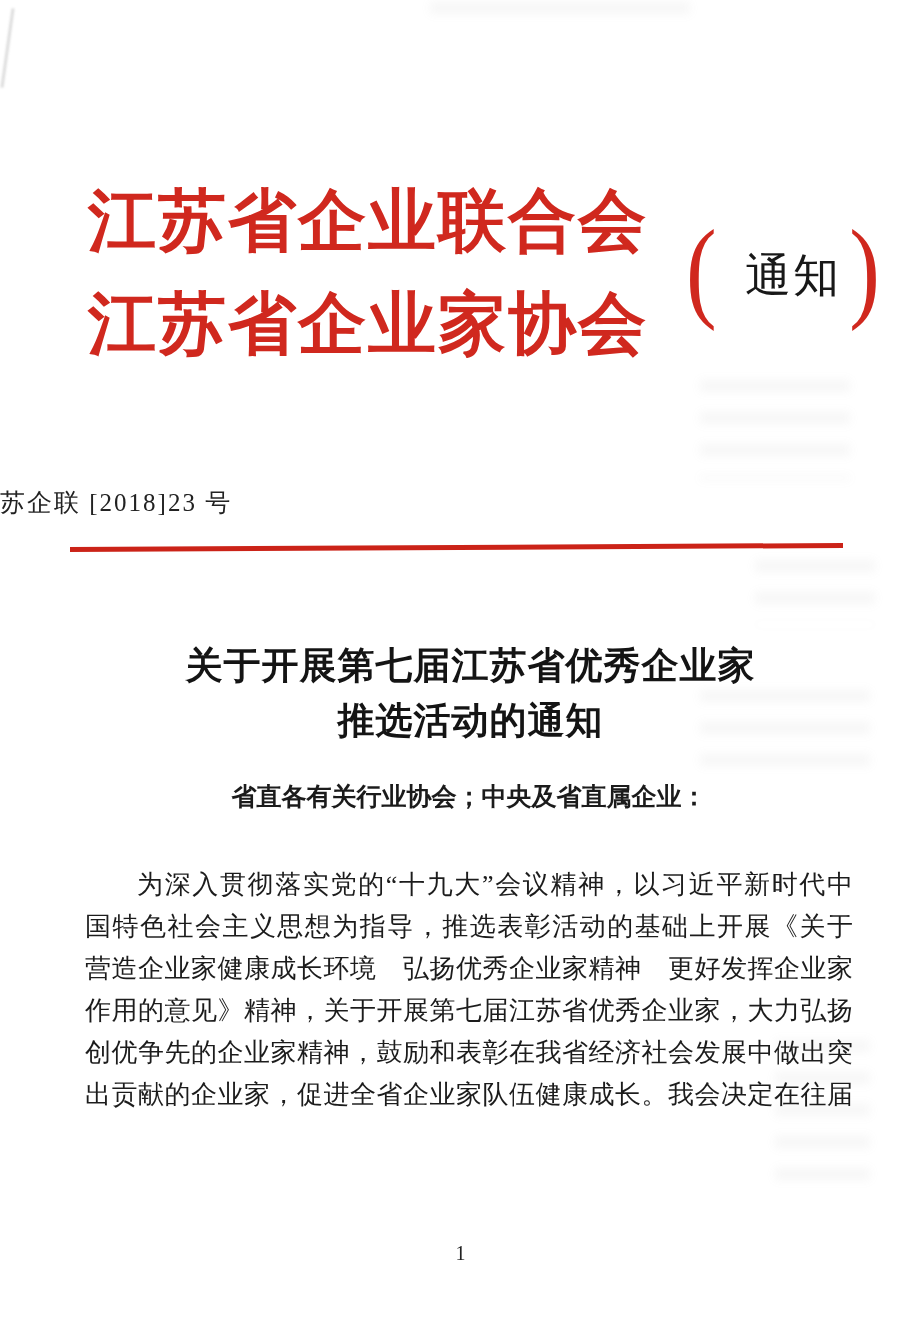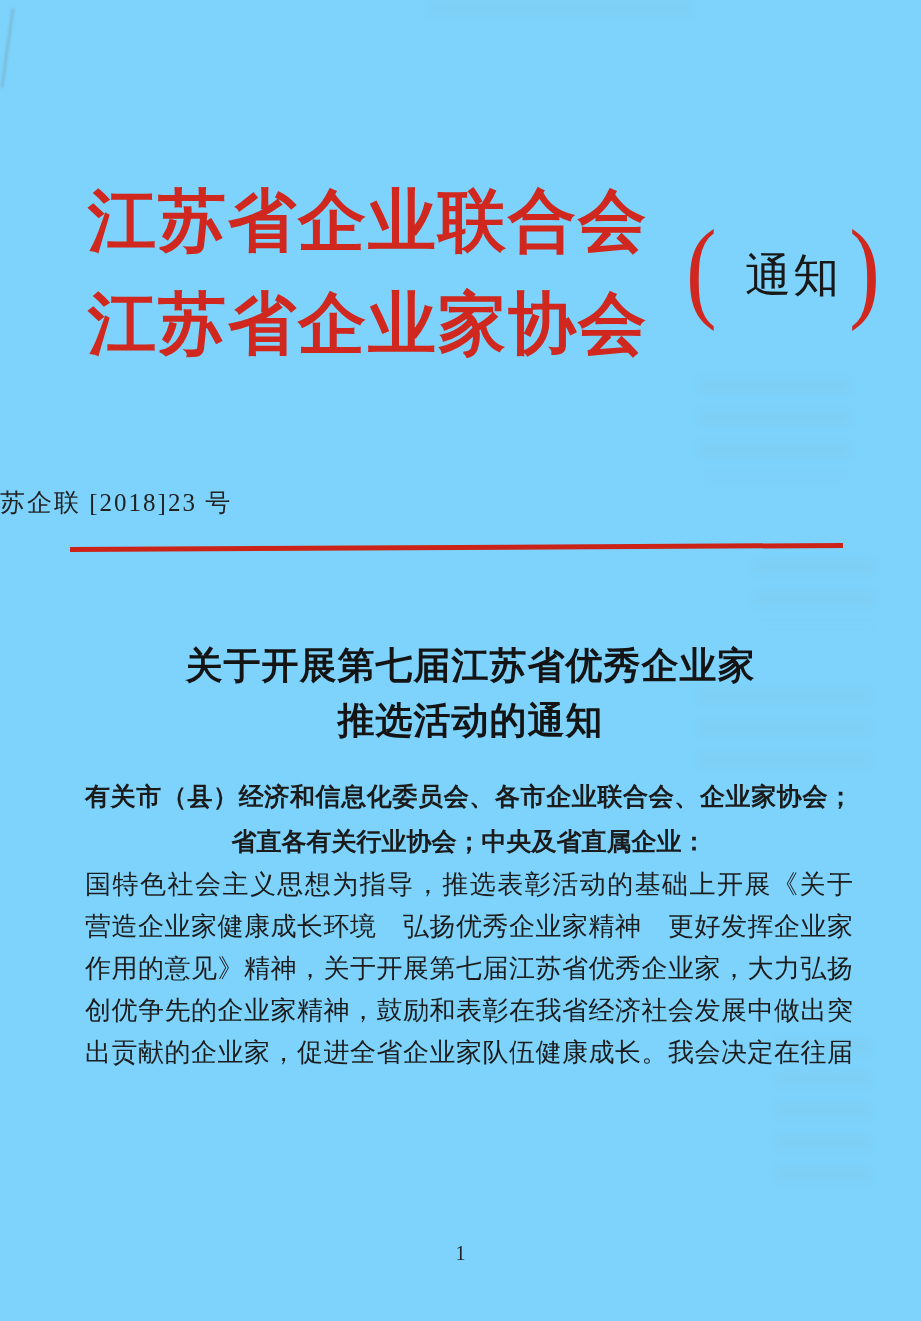--- a/index.html
+++ b/index.html
@@ -5,21 +5,21 @@
   html, body {
     margin: 0;
     padding: 0;
     background: #e8e8e8;
   }
   .page {
     position: relative;
     width: 921px;
     height: 1321px;
     margin: 0 auto;
-    background: #7dd3fc;
+    background: #ffffff;
     overflow: hidden;
     font-family: "Liberation Serif", "DejaVu Serif", serif;
     color: #1d1d1d;
   }
 
   
   .org-names {
     position: absolute;
     left: 88px;
     top: 170px;
@@ -204,25 +204,25 @@
   <div class="doc-number">苏企联 [2018]23 号</div>
 
   <div class="red-rule"></div>
 
   <h1 class="title">
     <div>关于开展第七届江苏省优秀企业家</div>
     <div>推选活动的通知</div>
   </h1>
 
   <div class="recipients">
-    <div class="r1">有关市（县）经济和信息化委员会、各市企业联合会、企业家协会；</div>
     <div class="r2">省直各有关行业协会；中央及省直属企业：</div>
   </div>
 
   <div class="body-text">
+    <div class="bl indent">为深入贯彻落实党的“十九大”会议精神，以习近平新时代中</div>
     <div class="bl">国特色社会主义思想为指导，推选表彰活动的基础上开展《关于</div>
     <div class="bl">营造企业家健康成长环境　弘扬优秀企业家精神　更好发挥企业家</div>
     <div class="bl">作用的意见》精神，关于开展第七届江苏省优秀企业家，大力弘扬</div>
     <div class="bl">创优争先的企业家精神，鼓励和表彰在我省经济社会发展中做出突</div>
     <div class="bl">出贡献的企业家，促进全省企业家队伍健康成长。我会决定在往届</div>
   </div>
 
   <div class="page-number">1</div>
 
 </div>

